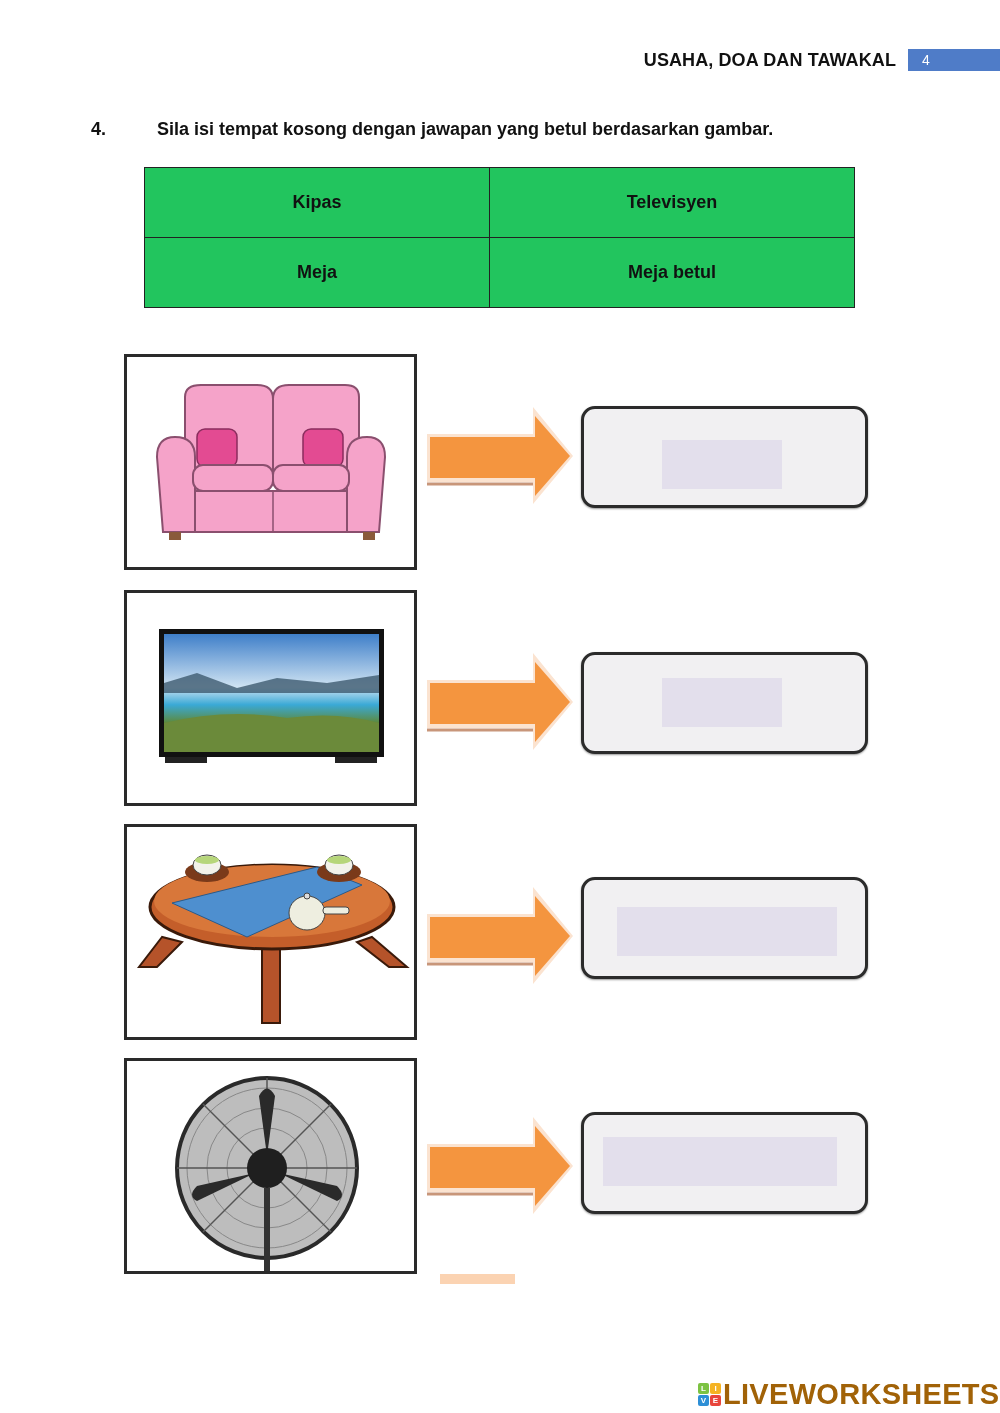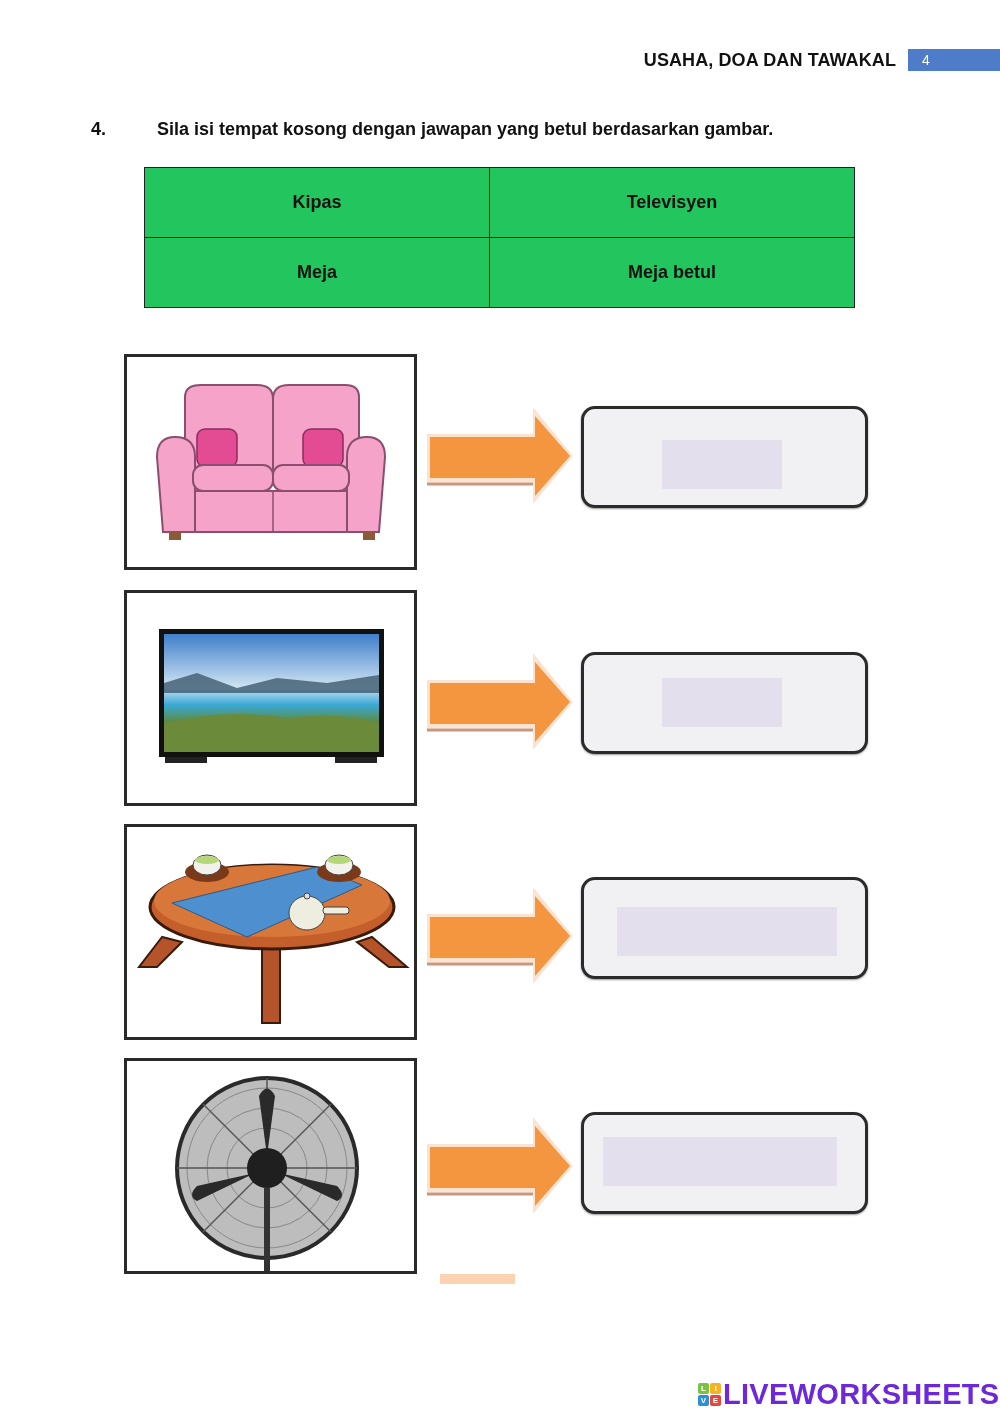--- a/index.html
+++ b/index.html
@@ -22,21 +22,21 @@
     .arrow { position: absolute; left: 425px; width: 150px; height: 100px; }
 
     .answer-box { position: absolute; left: 581px; width: 287px; height: 102px; border: 3px solid #2b2b2b; border-radius: 14px; background: #f1f0f2; box-shadow: 0 1px 2px #999; }
     .answer-field { position: absolute; background: #e3dfec; border: none; outline: none; font-family: "Liberation Sans", sans-serif; font-size: 18px; text-align: center; color: #222; }
 
     .orange-strip { position: absolute; left: 440px; top: 1274px; width: 75px; height: 10px; background: #fbd3b2; }
 
     .logo { position: absolute; left: 698px; top: 1378px; display: flex; align-items: center; }
     .logo-blocks { display: grid; grid-template-columns: 11px 11px; grid-template-rows: 11px 11px; gap: 1px; margin-right: 2px; }
     .logo-blocks span { font-size: 8px; font-weight: bold; color: #fff; text-align: center; line-height: 11px; border-radius: 2px; }
-    .logo-text { font-weight: bold; font-size: 29px; color: #6d28d9; letter-spacing: 0.3px; }
+    .logo-text { font-weight: bold; font-size: 29px; color: #a16207; letter-spacing: 0.3px; }
   </style>
 </head>
 <body>
 
 <div class="header">
   <span class="header-title">USAHA, DOA DAN TAWAKAL</span>
   <span class="page-badge">4</span>
 </div>
 
 <div class="question">

